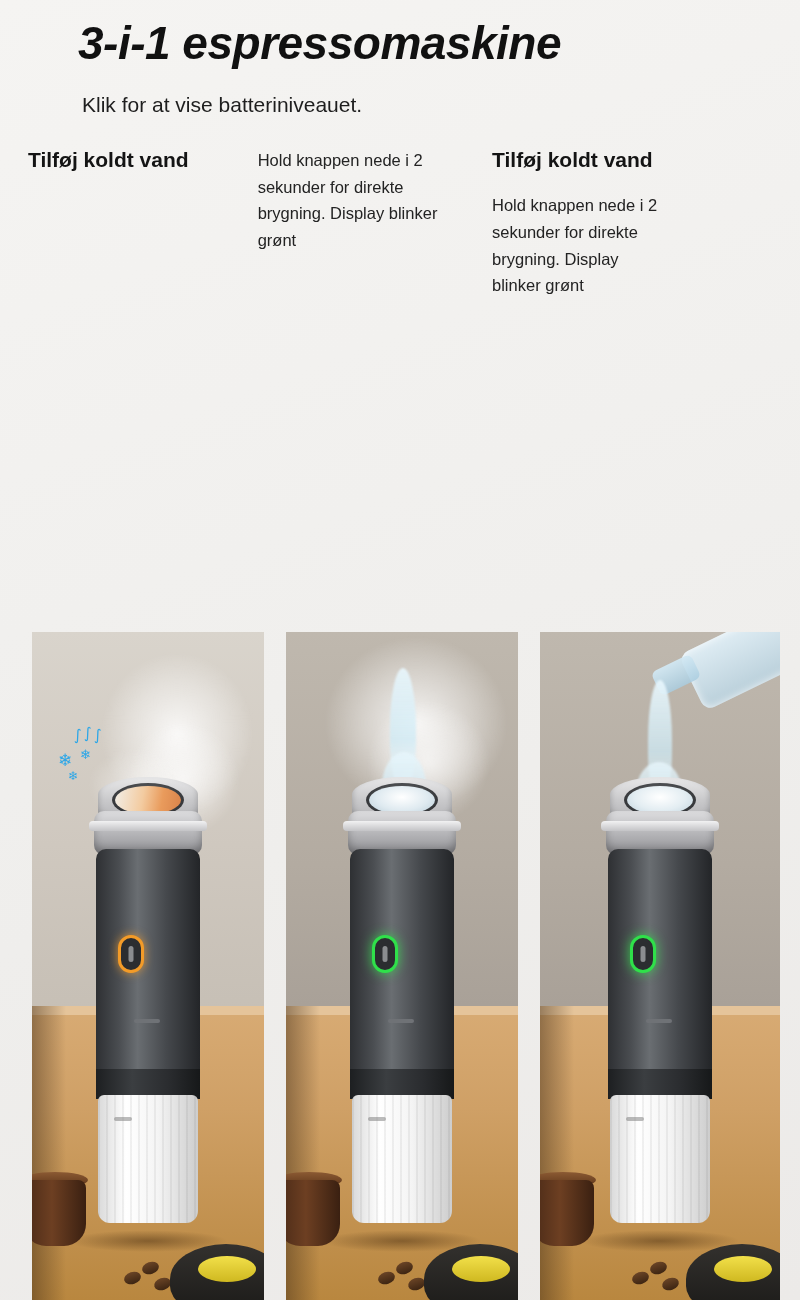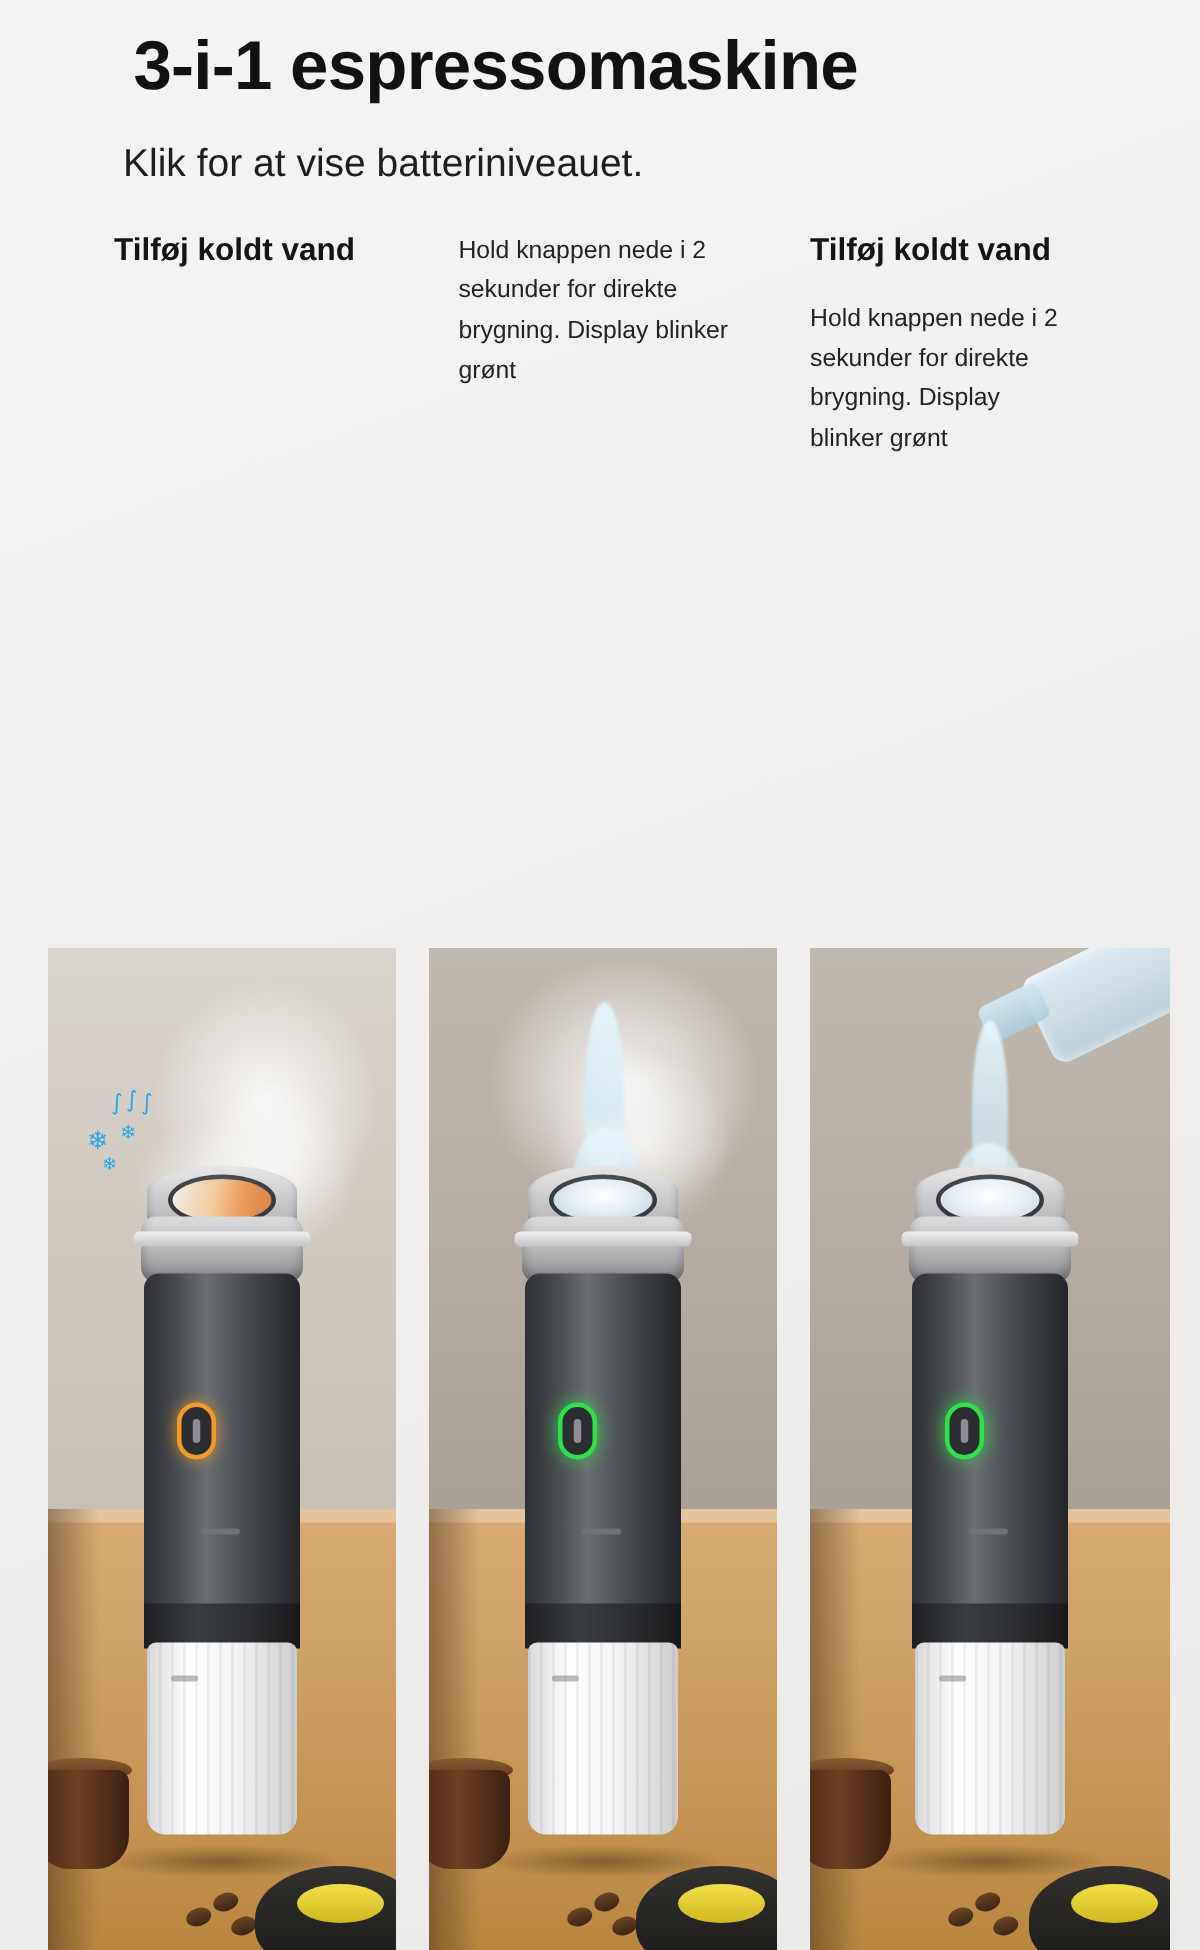--- a/index.html
+++ b/index.html
@@ -19,42 +19,42 @@
     height: 1300px;
     background: linear-gradient(160deg, #f5f4f2 0%, #efeeec 60%, #eceae8 100%);
   }
 
   
   .header-wrap { padding: 18px 34px 0 34px; }
   .title {
     font-size: 46px;
     font-weight: bold;
     letter-spacing: -0.5px;
-    margin: 0 0 22px 55px;
+    margin: 0 0 22px 44px;
     color: #111;
     line-height: 1.1;
+    font-style: italic;
   }
   .intro-block { margin-left: 48px; max-width: 680px; }
   .intro-line {
-    font-size: 26px;
+    font-size: 21px;
     line-height: 1.35;
     color: #1e1e1e;
     margin: 16px 0 28px 0;
   }
   .intro-line.p2 { margin-bottom: 30px; }
   .intro-line.p3 { margin-bottom: 26px; }
 
   
   .columns {
     display: flex;
     width: 712px;
     padding: 0 28px;
     gap: 0;
     margin-top: 6px;
-    margin-left: 48px;
   }
   .col {
     width: 248px;
     padding-right: 14px;
   }
   .col:nth-child(2) { padding-left: 6px; }
   .col:nth-child(3) { padding-left: 18px; }
   .col-title {
     font-size: 21px;
     font-weight: bold;

